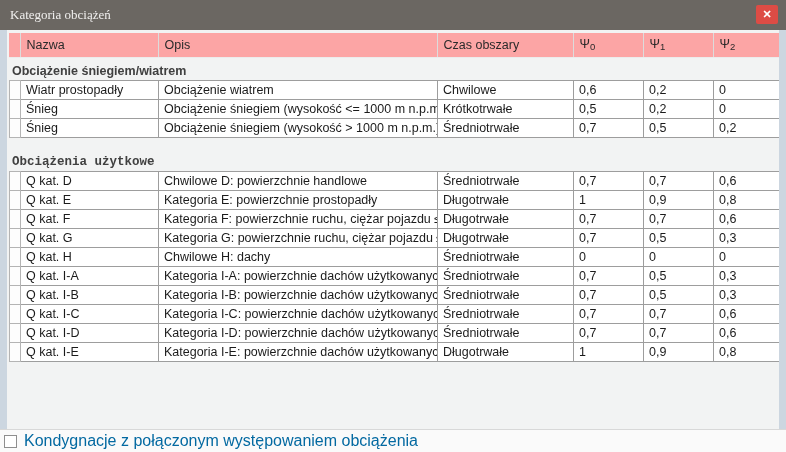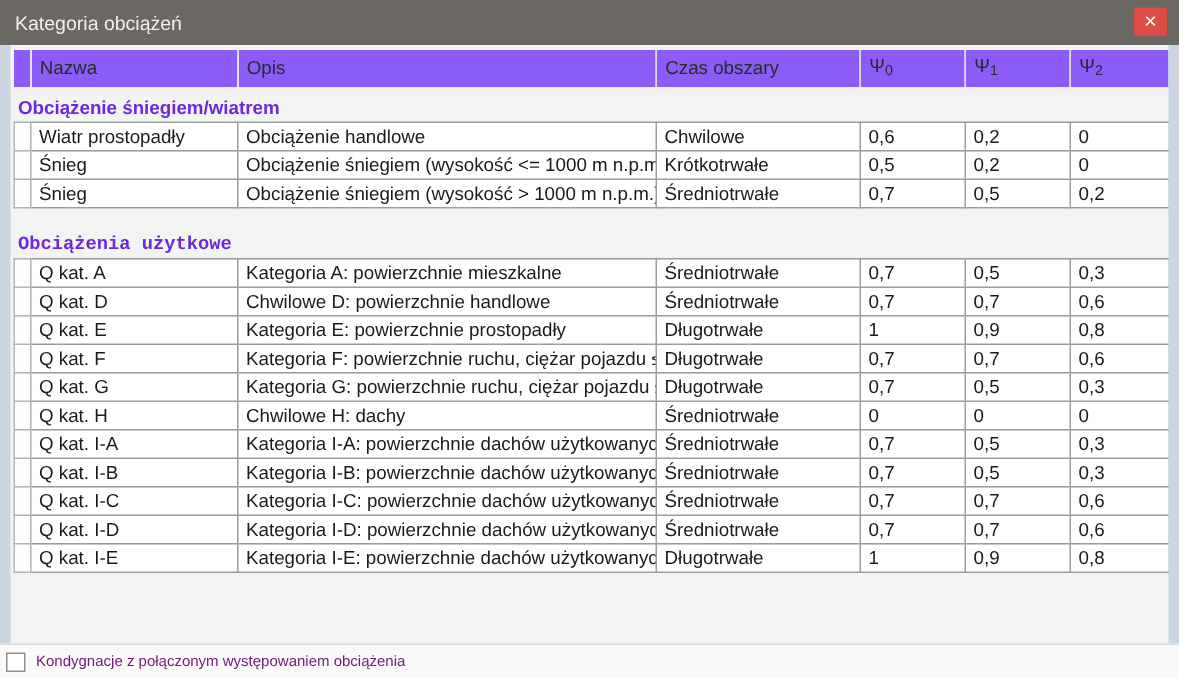--- a/index.html
+++ b/index.html
@@ -12,21 +12,21 @@
     overflow: hidden;
   }
   .window { position: relative; width: 786px; height: 452px; }
 
   
   .titlebar {
     position: absolute; top: 0; left: 0; width: 786px; height: 30px;
     background: #6b6762;
     display: flex; align-items: center;
     padding-left: 10px;
-    color: #f1f0ef; font-size: 13px;
+    color: #f1f0ef; font-size: 13px; font-family: Liberation Serif, serif;
   }
   .close-btn {
     position: absolute; right: 8px; top: 5px;
     width: 22px; height: 19px;
     background: #dd4c45; border-radius: 2px;
     color: #ffffff; font-size: 11px; font-weight: bold;
     display: flex; align-items: center; justify-content: center;
     cursor: pointer;
   }
 
@@ -45,33 +45,33 @@
   col.c-nazwa  { width: 138px; }
   col.c-opis   { width: 279px; }
   col.c-czas   { width: 136px; }
   col.c-psi0   { width: 70px; }
   col.c-psi1   { width: 70px; }
   col.c-psi2   { width: 66px; }
 
   
   .hdr th {
     font-weight: normal; text-align: left;
-    background: #8b5cf6;
+    background: #fca5a5;
     border-left: 1px solid #dcdcdc;
     border-bottom: 1px solid #ececec;
     padding: 4px 6px 5px 6px;
     color: #2a2a2a;
     white-space: nowrap; overflow: hidden;
   }
   .hdr th:first-child { border-left: none; }
   .sub { font-size: 9.5px; vertical-align: -2px; }
 
   
   .section-title {
-    font-weight: bold; font-size: 12.5px; color: #6d28d9;
+    font-weight: bold; font-size: 12.5px; color: #404040;
     padding: 2px 0 2px 3px;
   }
   .sec1 { margin-top: 4px; }
   .sec2 { margin-top: 15px; font-family: Liberation Mono, monospace; }
 
   
   td {
     border: 1px solid #9d9d9d;
     background: #ffffff;
     height: 19px;
@@ -88,21 +88,21 @@
     border-top: 1px solid #d8d8d8;
     display: flex; align-items: center;
     padding-left: 4px;
   }
   .checkbox {
     width: 13px; height: 13px;
     background: #fff; border: 1px solid #8e8e8e;
     margin-right: 7px; flex: 0 0 auto;
     cursor: pointer;
   }
-  .footer-label { font-size: 10px; color: #701a75; }
+  .footer-label { font-size: 16px; color: #0369a1; }
 </style>
 </head>
 <body>
 
 <div class="window">
 
   <div class="titlebar">
     <span>Kategoria obciążeń</span>
     <span class="close-btn">✕</span>
   </div>
@@ -141,21 +141,21 @@
           <col class="c-opis">
           <col class="c-czas">
         <col class="c-psi0">
           <col class="c-psi1">
           <col class="c-psi2">
       </colgroup>
       <tbody>
           <tr>
         <td class="gutter"></td>
         <td>Wiatr prostopadły</td>
-        <td>Obciążenie handlowe</td>
+        <td>Obciążenie wiatrem</td>
         <td>Chwilowe</td>
         <td>0,6</td>
         <td>0,2</td>
         <td>0</td>
       </tr>
       <tr>
         <td class="gutter"></td>
         <td>Śnieg</td>
         <td>Obciążenie śniegiem (wysokość &lt;= 1000 m n.p.m.)</td>
         <td>Krótkotrwałe</td>
@@ -181,29 +181,20 @@
       <colgroup>
         <col class="c-gutter">
           <col class="c-nazwa">
           <col class="c-opis">
           <col class="c-czas">
         <col class="c-psi0">
           <col class="c-psi1">
           <col class="c-psi2">
       </colgroup>
       <tbody>
-          <tr>
-        <td class="gutter"></td>
-        <td>Q kat. A</td>
-        <td>Kategoria A: powierzchnie mieszkalne</td>
-        <td>Średniotrwałe</td>
-        <td>0,7</td>
-        <td>0,5</td>
-        <td>0,3</td>
-      </tr>
       <tr>
         <td class="gutter"></td>
         <td>Q kat. D</td>
         <td>Chwilowe D: powierzchnie handlowe</td>
         <td>Średniotrwałe</td>
         <td>0,7</td>
         <td>0,7</td>
         <td>0,6</td>
       </tr>
       <tr>

